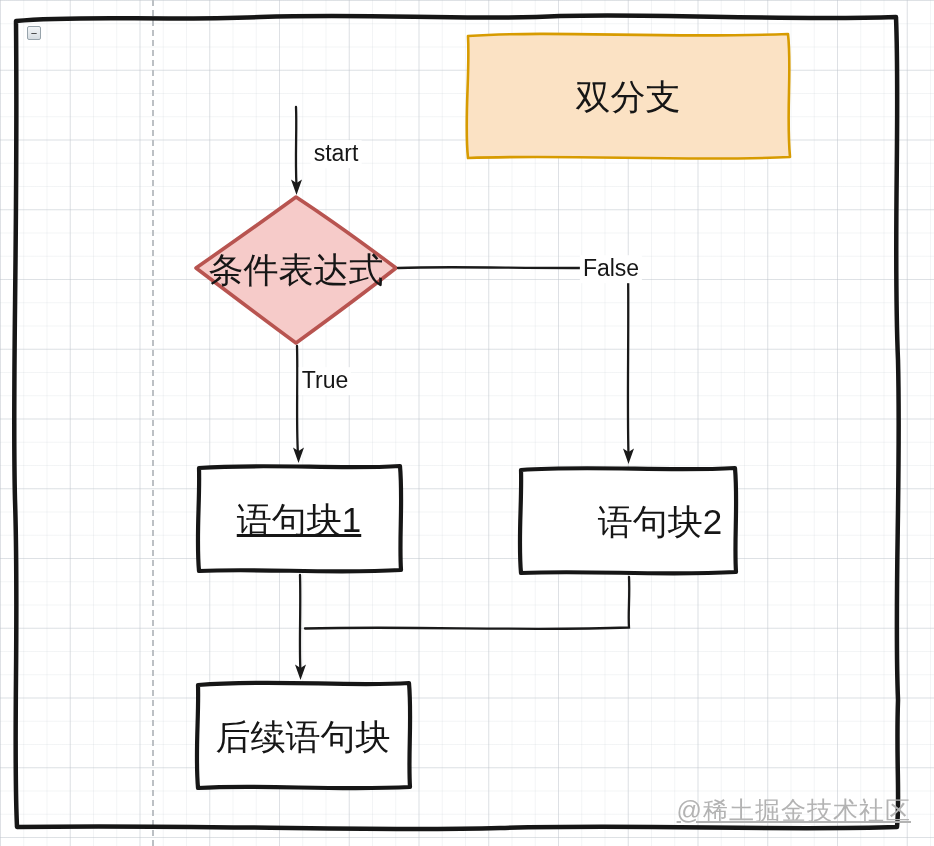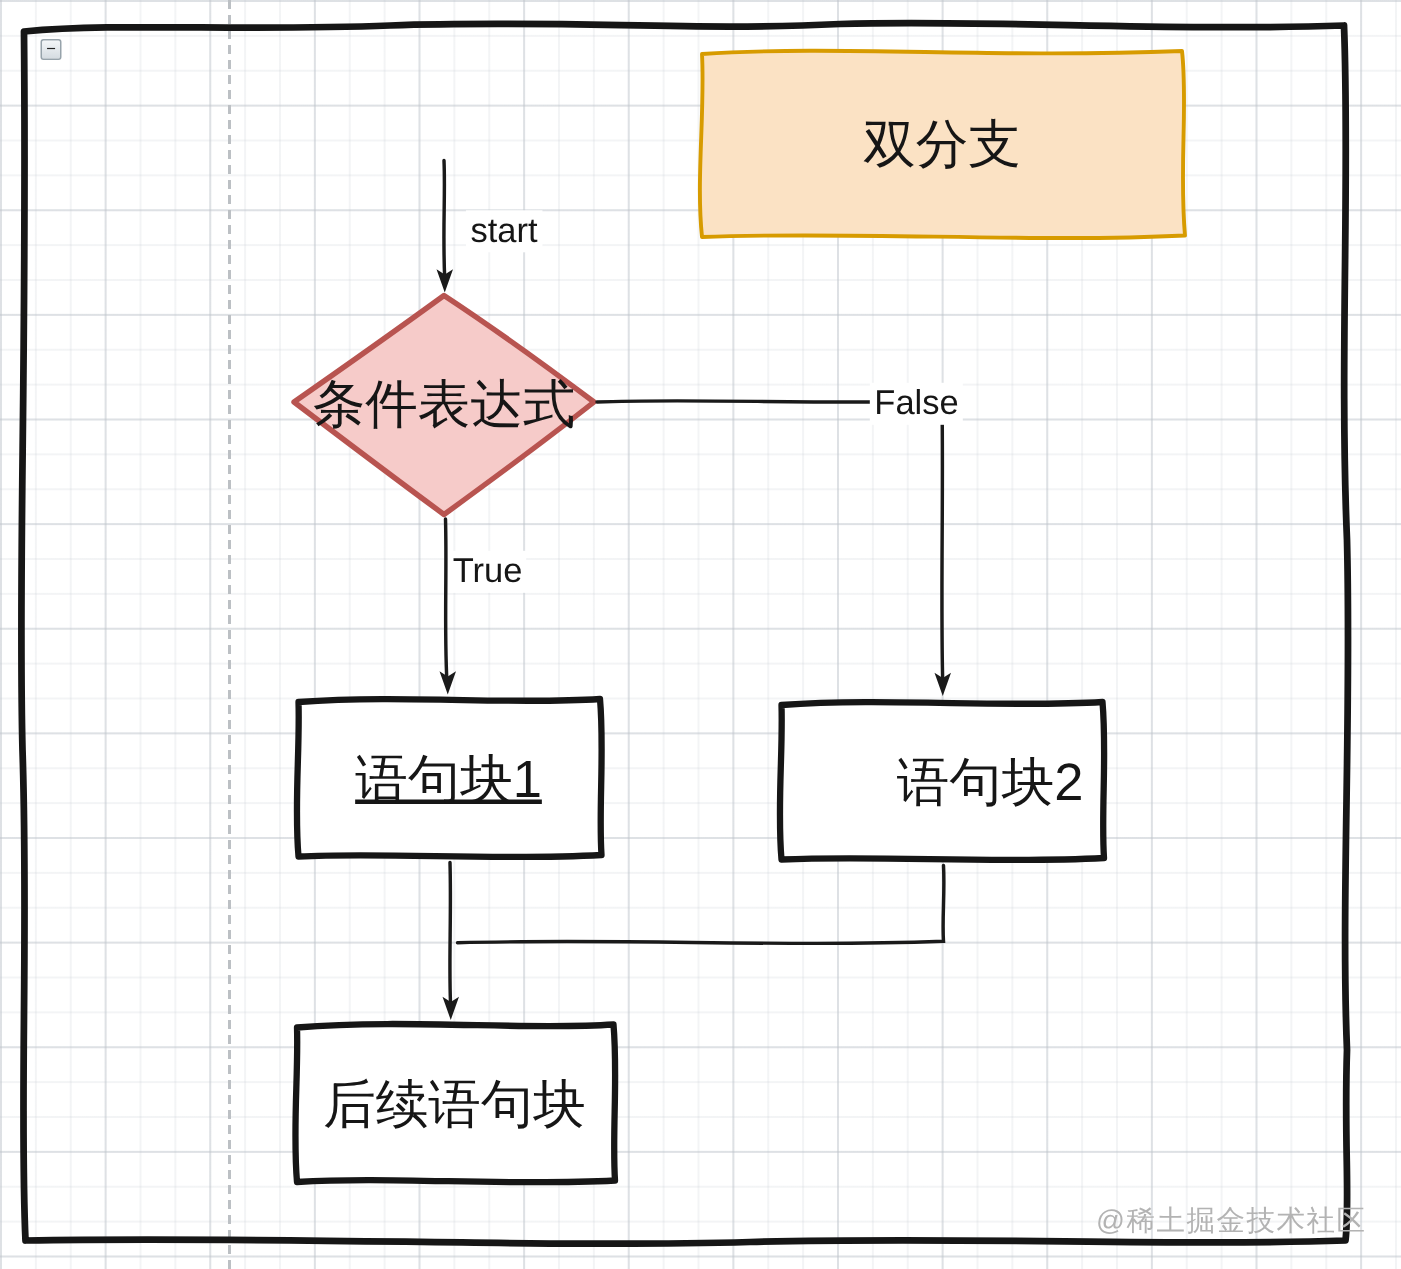--- a/index.html
+++ b/index.html
@@ -35,21 +35,21 @@
   .edge-lbl{font-size:23px;background:#ffffff;padding:0 3px;}
   .collapse-btn{
     position:absolute;left:27px;top:26px;width:14px;height:14px;
     box-sizing:border-box;border:1px solid #97a3ab;border-radius:2px;
     background:linear-gradient(#f3f6f8,#d5dce1);
     display:flex;align-items:center;justify-content:center;
     font-size:11px;line-height:1;color:#222;cursor:pointer;
   }
   .watermark{
     position:absolute;right:23px;bottom:19px;
-    font-size:19px;color:#b3b3b3;letter-spacing:1px;
+    font-size:25px;color:#b3b3b3;letter-spacing:1px;text-decoration:underline;
   }
 </style>
 </head>
 <body>
 
 <div class="canvas">
 
   <div class="page-divider"></div>
 
   <svg class="diagram-svg" width="934" height="846" viewBox="0 0 934 846">

